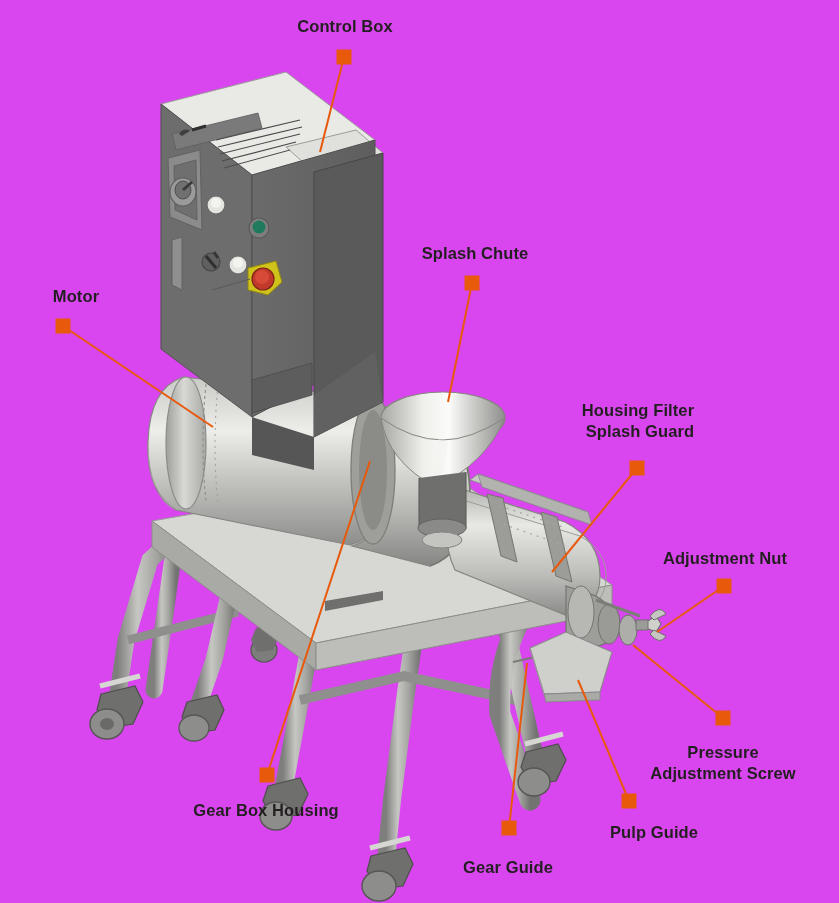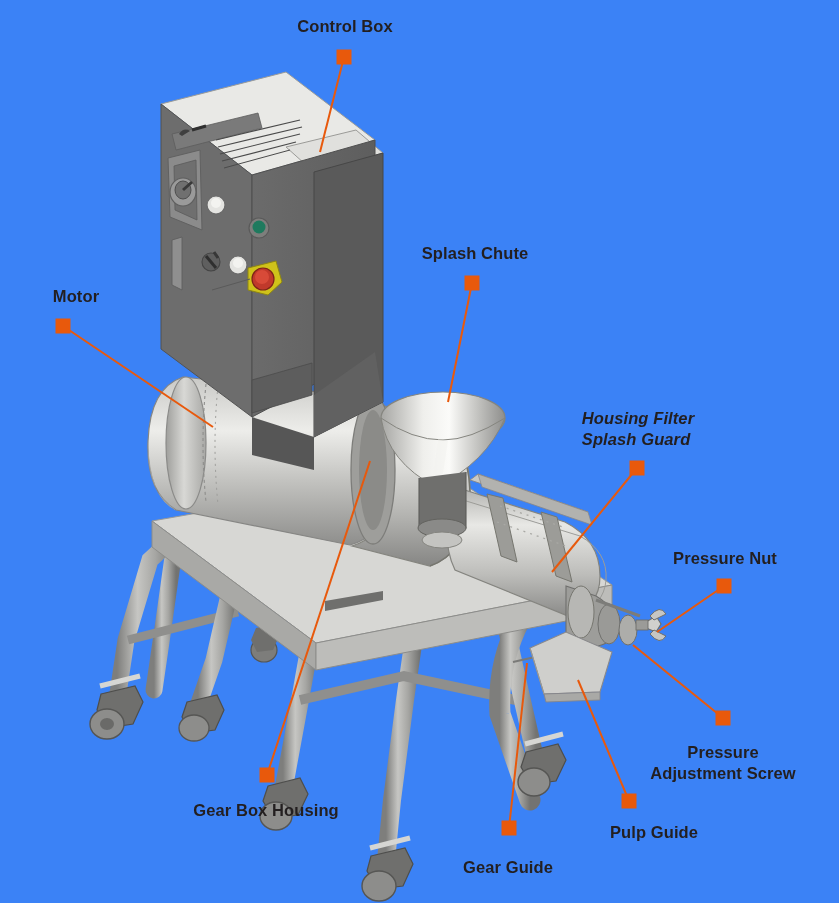--- a/index.html
+++ b/index.html
@@ -2,21 +2,21 @@
 <html><head>
 <meta charset="utf-8">
 <style>
   html,body{margin:0;padding:0;background:#ffffff;}
   body{
     width:839px;height:903px;
     font-family:"Liberation Sans", sans-serif;
     overflow:hidden;
     position:relative;
   }
-  #stage{position:relative;width:839px;height:903px;background:#3b82f6;}
+  #stage{position:relative;width:839px;height:903px;background:#d946ef;}
   #diagram{position:absolute;left:0;top:0;width:839px;height:903px;}
   .lbl{
     position:absolute;
     font-family:"Liberation Sans", sans-serif;
     font-weight:bold;
     font-size:16.5px;
     color:#231f20;
     line-height:1.28;
     white-space:pre;
     letter-spacing:.1px;
@@ -298,22 +298,22 @@
           <line x1="267" y1="775" x2="370" y2="461" stroke="#e8590c" stroke-width="2"></line>
           <rect x="259.5" y="767.5" width="15" height="15" fill="#e8590c"></rect>
         </g>
       </g>
   </svg>
 
   <div id="label-layer">
       <div class="lbl c" style="top: 16px; left: 0px; width: 839px; text-align: left;"><span style="position: absolute; left: 345px; top: 0px; transform: translateX(-50%); text-align: center; display: block;">Control Box</span></div>
       <div class="lbl c" style="top: 243px; left: 0px; width: 839px; text-align: left;"><span style="position: absolute; left: 475px; top: 0px; transform: translateX(-50%); text-align: center; display: block;">Splash Chute</span></div>
       <div class="lbl c" style="top: 286px; left: 0px; width: 839px; text-align: left;"><span style="position: absolute; left: 62px; top: 0px; transform: translateX(-50%); text-align: center; display: block; padding-left: 28px;">Motor</span></div>
-      <div class="lbl c" style="top: 400px; left: 0px; width: 839px; text-align: left;"><span style="position: absolute; left: 638px; top: 8px; transform: translateX(-50%); text-align: left; display: block; font-style: italic;">Housing Filter
+      <div class="lbl c" style="top: 400px; left: 0px; width: 839px; text-align: left;"><span style="position: absolute; left: 638px; top: 0px; transform: translateX(-50%); text-align: right; display: block;">Housing Filter
 Splash Guard</span></div>
-      <div class="lbl c" style="top: 548px; left: 0px; width: 839px; text-align: left;"><span style="position: absolute; left: 725px; top: 0px; transform: translateX(-50%); text-align: center; display: block;">Pressure Nut</span></div>
+      <div class="lbl c" style="top: 548px; left: 0px; width: 839px; text-align: left;"><span style="position: absolute; left: 725px; top: 0px; transform: translateX(-50%); text-align: center; display: block;">Adjustment Nut</span></div>
       <div class="lbl c" style="top: 742px; left: 0px; width: 839px; text-align: left;"><span style="position: absolute; left: 723px; top: 0px; transform: translateX(-50%); text-align: center; display: block;">Pressure
 Adjustment Screw</span></div>
       <div class="lbl c" style="top: 822px; left: 0px; width: 839px; text-align: left;"><span style="position: absolute; left: 626px; top: 0px; transform: translateX(-50%); text-align: center; display: block; margin-left: 28px;">Pulp Guide</span></div>
       <div class="lbl c" style="top: 857px; left: 0px; width: 839px; text-align: left;"><span style="position: absolute; left: 508px; top: 0px; transform: translateX(-50%); text-align: center; display: block;">Gear Guide</span></div>
       <div class="lbl c" style="top: 800px; left: 0px; width: 839px; text-align: left;"><span style="position: absolute; left: 266px; top: 0px; transform: translateX(-50%); text-align: center; display: block;">Gear Box Housing</span></div>
     </div>
 </div>
 
 </body></html>

